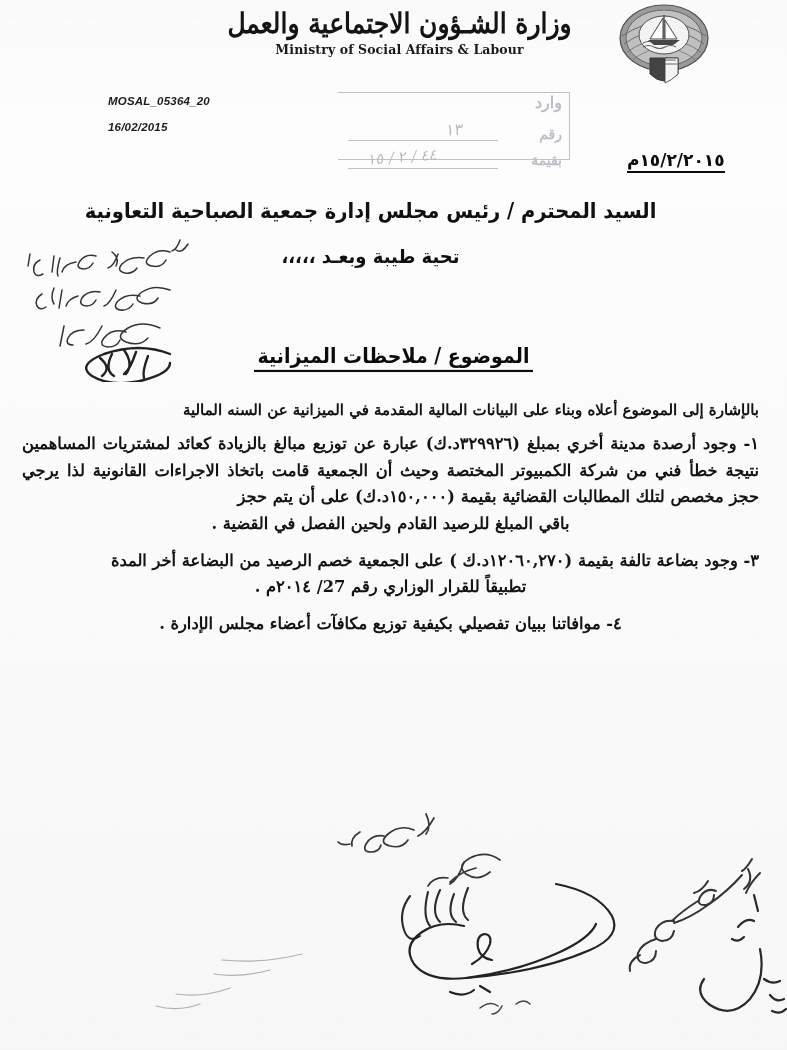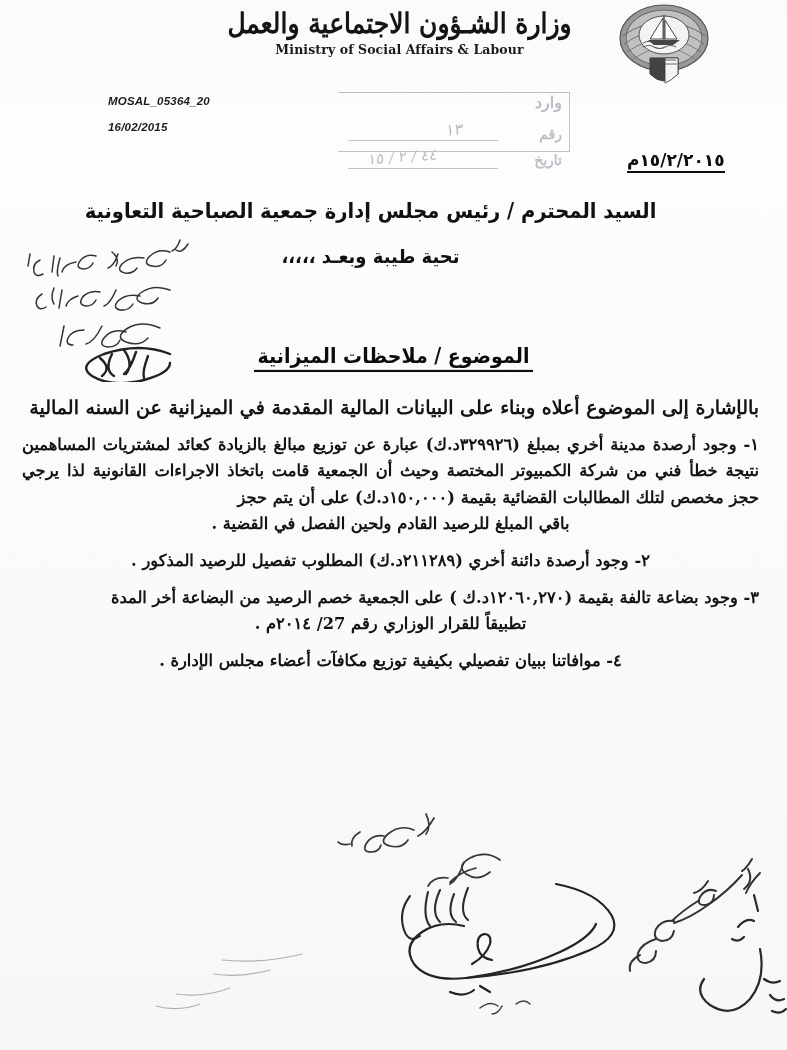--- a/index.html
+++ b/index.html
@@ -95,21 +95,21 @@
     letter-spacing: 0.2px;
     font-style: italic;
   }
 
   
   .incoming-stamp {
     position: absolute;
     top: 92px;
     left: 338px;
     width: 232px;
-    height: 60px;
+    height: 68px;
     opacity: 0.30;
   }
   .incoming-stamp .frame {
     position: absolute;
     inset: 0;
     border: 1.4px solid #3a3a52;
     border-left: none;
   }
   .incoming-stamp .s-label {
     position: absolute;
@@ -206,25 +206,25 @@
   
   .body-text {
     position: absolute;
     top: 392px;
     right: 28px;
     left: 22px;
     font-family: "DejaVu Serif", "Liberation Serif", serif;
     color: #131313;
   }
   .para {
-    font-size: 19px;
+    font-size: 15px;
     line-height: 1.62;
     text-align: justify;
     font-weight: 700;
-    margin: 0 0 9px 0;
+    margin: 6px 0 9px 0;
     letter-spacing: -0.1px;
   }
   .para.intro { text-align: justify; }
   .para.intro .l1 { display: block; }
   .para.intro .l2 { display: block; text-align: center; }
 
   .item {
     font-size: 16.3px;
     line-height: 1.63;
     font-weight: 700;
@@ -313,21 +313,21 @@
 
   <div class="doc-meta">
     <div class="line">MOSAL_05364_20</div>
     <div class="line">16/02/2015</div>
   </div>
 
   <div class="incoming-stamp">
     <div class="frame"></div>
     <div class="s-label s-title">وارد</div>
     <div class="s-label s-num">رقم</div>
-    <div class="s-label s-date">تاريخ</div>
+    <div class="s-label s-date">بقيمة</div>
     <div class="rule rule-1"></div>
     <div class="rule rule-2"></div>
     <div class="hand-val hv-num">١٣</div>
     <div class="hand-val hv-date">٤٤ / ٢ / ١٥</div>
   </div>
 
   <div class="doc-date">١٥/٢/٢٠١٥م</div>
 
   <div class="addressee">السيد المحترم / رئيس مجلس إدارة جمعية الصباحية التعاونية</div>
   <div class="greeting">تحية طيبة وبعـد ،،،،،</div>
@@ -341,24 +341,20 @@
     <p class="para intro">
       <span class="l1">بالإشارة إلى الموضوع أعلاه وبناء على البيانات المالية المقدمة في الميزانية عن السنه المالية</span>
     </p>
 
     <p class="item">
       <span>١-</span>
       <span>وجود أرصدة مدينة أخري بمبلغ (٣٢٩٩٢٦د.ك) عبارة عن توزيع مبالغ بالزيادة كعائد لمشتريات المساهمين نتيجة خطأ فني من شركة الكمبيوتر المختصة وحيث أن الجمعية قامت باتخاذ الاجراءات القانونية لذا يرجي حجز مخصص لتلك المطالبات القضائية بقيمة (١٥٠,٠٠٠د.ك) على أن يتم حجز</span>
       <span class="tail-center">باقي المبلغ للرصيد القادم ولحين الفصل في القضية .</span>
     </p>
 
-    <p class="item short">
-      <span>٢-</span>
-      <span>وجود أرصدة دائنة أخري (٢١١٢٨٩د.ك) المطلوب تفصيل للرصيد المذكور .</span>
-    </p>
 
     <p class="item">
       <span>٣-</span>
       <span>وجود بضاعة تالفة بقيمة (١٢٠٦٠,٢٧٠د.ك ) على الجمعية خصم الرصيد من البضاعة أخر المدة</span>
       <span class="tail-center">تطبيقاً للقرار الوزاري رقم 27/ ٢٠١٤م .</span>
     </p>
 
     <p class="item short">
       <span>٤-</span>
       <span>موافاتنا ببيان تفصيلي بكيفية توزيع مكافآت أعضاء مجلس الإدارة .</span>

